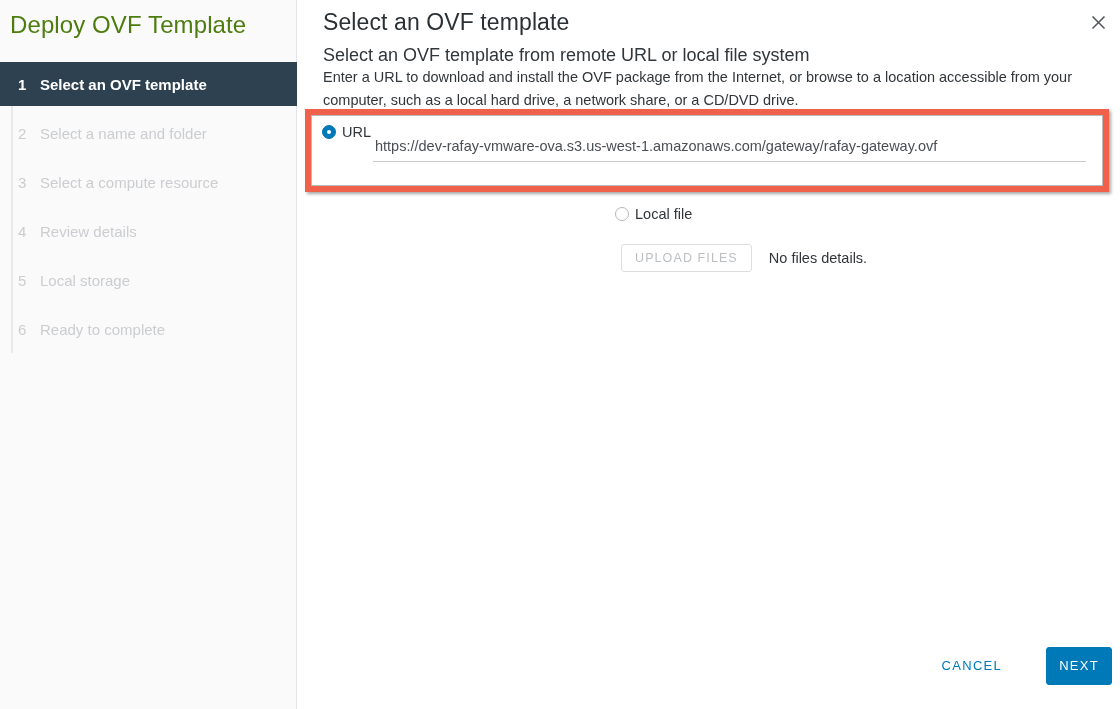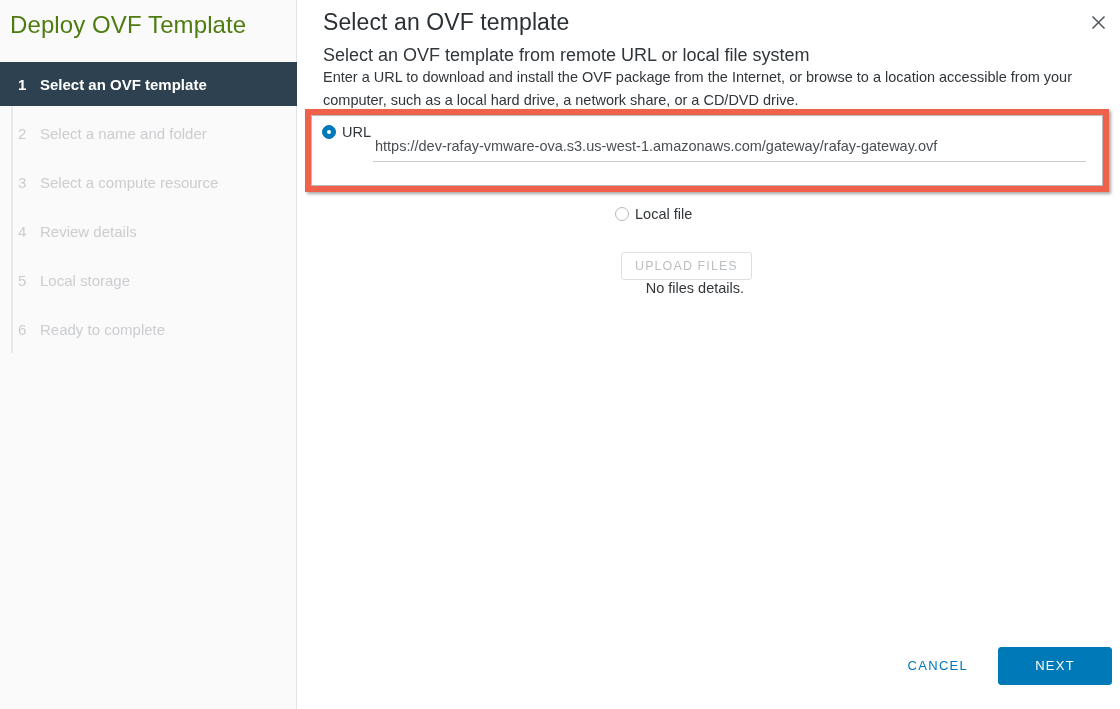--- a/index.html
+++ b/index.html
@@ -222,24 +222,23 @@
   #localfile-radio-row {
     position: absolute;
     left: 318px;
     top: 206px;
   }
 
   
   #upload-row {
     position: absolute;
     left: 324px;
-    top: 252px;
-    display: flex;
-    align-items: center;
-    flex-direction: column;
+    top: 244px;
+    display: flex;
+    align-items: center;
   }
   #upload-files-btn {
     font-family: "Liberation Sans", sans-serif;
     font-size: 12.5px;
     letter-spacing: 1.1px;
     font-weight: normal;
     color: #bcbfc2;
     background: #ffffff;
     border: 1px solid #dcdedf;
     border-radius: 3px;
@@ -275,22 +274,22 @@
     line-height: 16px;
   }
   #next-btn {
     font-family: "Liberation Sans", sans-serif;
     font-size: 13px;
     letter-spacing: 1.3px;
     color: #ffffff;
     background: #0079b8;
     border: 1px solid #0079b8;
     border-radius: 3px;
-    padding: 10px 36px;
-    margin-left: 14px;
+    padding: 10px 12px;
+    margin-left: 28px;
     cursor: pointer;
     line-height: 16px;
   }
 </style>
 </head>
 <body>
 
 <div id="wizard">
 
   <div id="sidebar">

